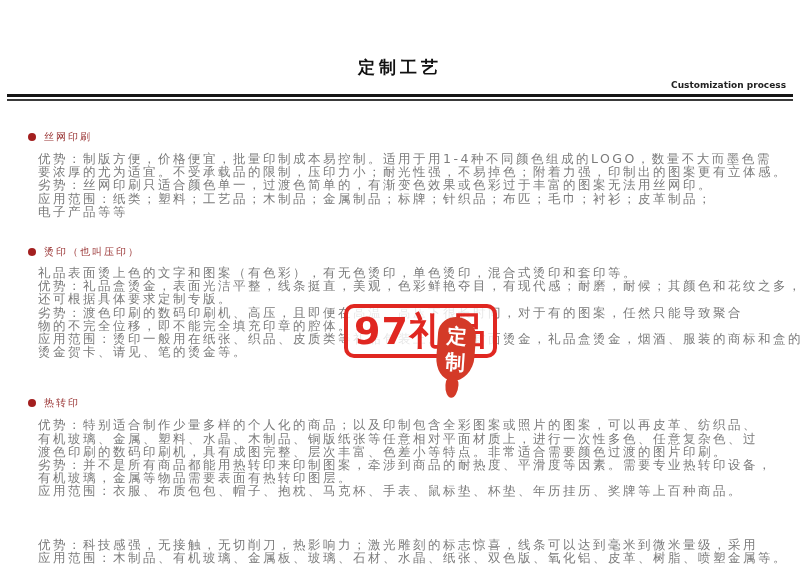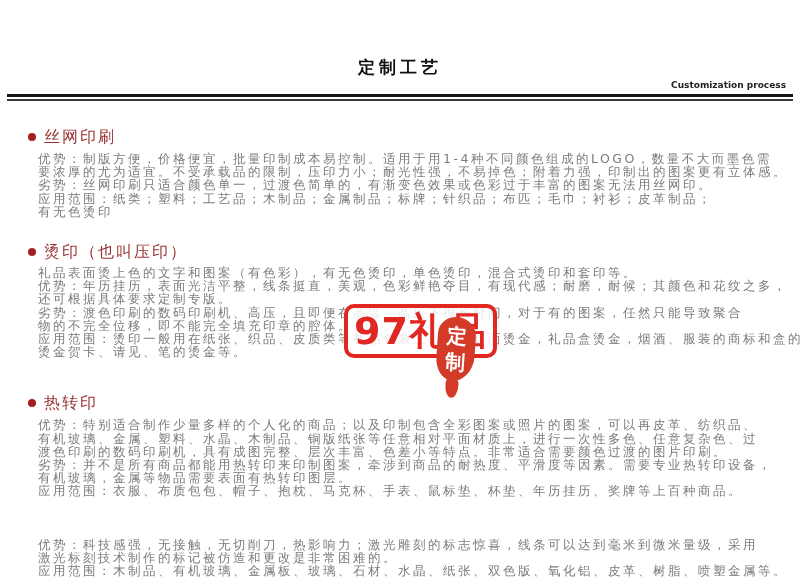--- a/index.html
+++ b/index.html
@@ -25,21 +25,21 @@
   }
   
   .content{padding-left:28px;padding-right:6px;}
   .section{margin:0;}
   .sec-1{margin-top:28px;}
   .sec-2{margin-top:26px;font-family:Liberation Serif, serif;}
   .sec-3{margin-top:36px;}
   .sec-4{margin-top:40px;}
   .sec-head{
     display:flex;align-items:center;gap:8px;
-    color:#993333;font-size:16px;letter-spacing:2px;
+    color:#993333;font-size:10px;letter-spacing:2px;
     line-height:16px;margin-bottom:7px;white-space:nowrap;
   }
   .bullet{
     width:8px;height:8px;border-radius:50%;background:#a31f1f;
     flex:0 0 auto;
   }
   .sec-body{padding-left:10px;}
   .bodyline{
     color:#7b7b7b;font-size:12.5px;letter-spacing:2.5px;
     line-height:13.2px;white-space:nowrap;
@@ -86,32 +86,32 @@
     <div class="section sec-1">
       <div class="sec-head">
         <span class="bullet"></span>
         <span>丝网印刷</span>
       </div>
       <div class="sec-body">
         <div class="bodyline">优势：制版方便，价格便宜，批量印制成本易控制。适用于用1-4种不同颜色组成的LOGO，数量不大而墨色需</div>
         <div class="bodyline">要浓厚的尤为适宜。不受承载品的限制，压印力小；耐光性强，不易掉色；附着力强，印制出的图案更有立体感。</div>
         <div class="bodyline">劣势：丝网印刷只适合颜色单一，过渡色简单的，有渐变色效果或色彩过于丰富的图案无法用丝网印。</div>
         <div class="bodyline">应用范围：纸类；塑料；工艺品；木制品；金属制品；标牌；针织品；布匹；毛巾；衬衫；皮革制品；</div>
-        <div class="bodyline">有无色烫印</div>
+        <div class="bodyline">电子产品等等</div>
       </div>
     </div>
 
     <div class="section sec-2">
       <div class="sec-head">
         <span class="bullet"></span>
         <span>烫印（也叫压印）</span>
       </div>
       <div class="sec-body">
         <div class="bodyline">礼品表面烫上色的文字和图案（有色彩），有无色烫印，单色烫印，混合式烫印和套印等。</div>
-        <div class="bodyline">优势：年历挂历，表面光洁平整，线条挺直，美观，色彩鲜艳夺目，有现代感；耐磨，耐候；其颜色和花纹之多，</div>
+        <div class="bodyline">优势：礼品盒烫金，表面光洁平整，线条挺直，美观，色彩鲜艳夺目，有现代感；耐磨，耐候；其颜色和花纹之多，</div>
         <div class="bodyline">还可根据具体要求定制专版。</div>
         <div class="bodyline">劣势：渡色印刷的数码印刷机、高压，且即便在高温、高压下很长时间，对于有的图案，任然只能导致聚合</div>
         <div class="bodyline">物的不完全位移，即不能完全填充印章的腔体。</div>
         <div class="bodyline">应用范围：烫印一般用在纸张、织品、皮质类等礼品包装上。图书封面烫金，礼品盒烫金，烟酒、服装的商标和盒的</div>
         <div class="bodyline">烫金贺卡、请见、笔的烫金等。</div>
       </div>
     </div>
 
     <div class="section sec-3">
       <div class="sec-head">
@@ -124,21 +124,20 @@
         <div class="bodyline">渡色印刷的数码印刷机，具有成图完整、层次丰富、色差小等特点。非常适合需要颜色过渡的图片印刷。</div>
         <div class="bodyline">劣势：并不是所有商品都能用热转印来印制图案，牵涉到商品的耐热度、平滑度等因素。需要专业热转印设备，</div>
         <div class="bodyline">有机玻璃，金属等物品需要表面有热转印图层。</div>
         <div class="bodyline">应用范围：衣服、布质包包、帽子、抱枕、马克杯、手表、鼠标垫、杯垫、年历挂历、奖牌等上百种商品。</div>
       </div>
     </div>
 
     <div class="section sec-4">
       <div class="sec-body">
         <div class="bodyline">优势：科技感强，无接触，无切削刀，热影响力；激光雕刻的标志惊喜，线条可以达到毫米到微米量级，采用</div>
-        <div class="bodyline">激光标刻技术制作的标记被仿造和更改是非常困难的。</div>
         <div class="bodyline">应用范围：木制品、有机玻璃、金属板、玻璃、石材、水晶、纸张、双色版、氧化铝、皮革、树脂、喷塑金属等。</div>
       </div>
     </div>
 
   </div>
 
   <div class="watermark">
     <span>97礼品</span>
   </div>
 

